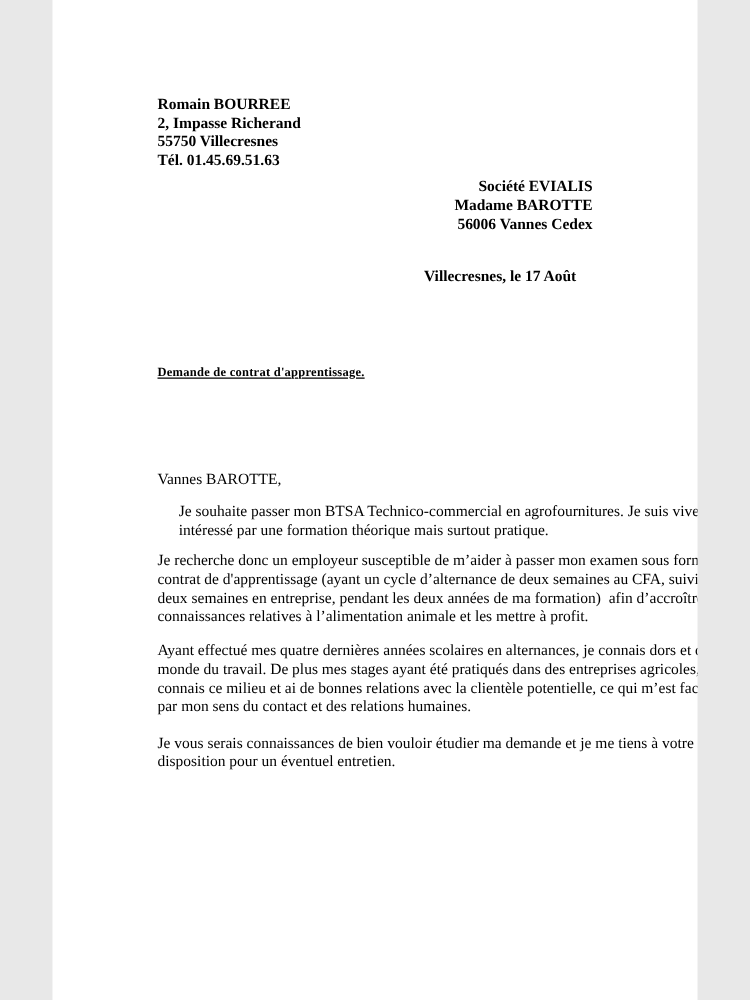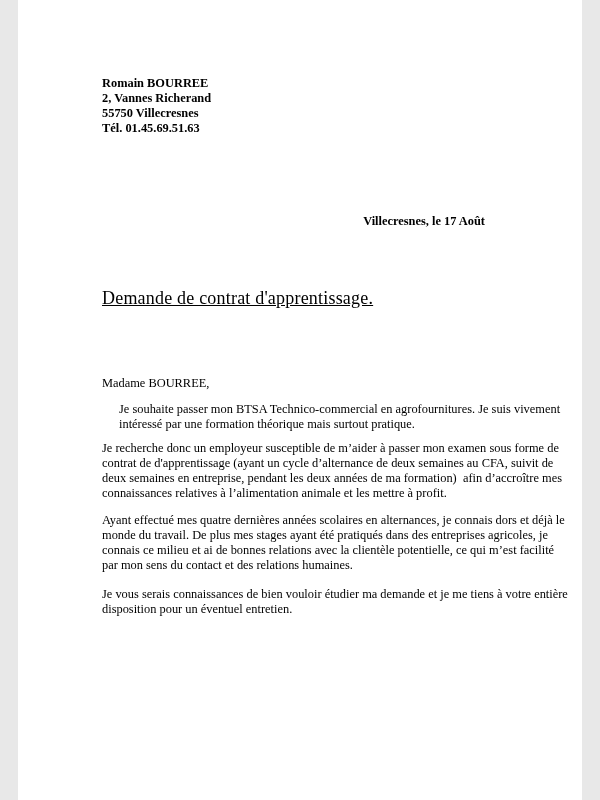--- a/index.html
+++ b/index.html
@@ -2,65 +2,70 @@
 <html><head>
 <meta charset="utf-8">
 <style>
   html, body {
     margin: 0;
     padding: 0;
     background: #e8e8e8;
   }
   .page {
     position: relative;
-    width: 564px;
+    width: 516px;
     height: 800px;
     margin: 0 auto;
     background: #ffffff;
     font-family: "Liberation Serif", "DejaVu Serif", serif;
     color: #000000;
     overflow: hidden;
   }
   .block {
     position: absolute;
     font-size: 12.4px;
     line-height: 15px;
   }
   .bold { font-weight: bold; }
   .right-align { text-align: right; }
   .subject {
-    font-size: 18px;
-    font-weight: normal;
+    font-size: 10px;
+    font-weight: bold;
     text-decoration: underline;
     letter-spacing: 0.2px;
   }
   .para {
     white-space: pre-wrap;
     width: 470px;
   }
   .line { display: block; }
 </style>
 </head>
 <body>
 
 <div class="page">
 
   <div class="block bold" style="left:84px; top:76px;">
     <span class="line">Romain BOURREE</span>
-    <span class="line">2, Vannes Richerand</span>
+    <span class="line">2, Impasse Richerand</span>
     <span class="line">55750 Villecresnes</span>
     <span class="line">Tél. 01.45.69.51.63</span>
   </div>
 
+  <div class="block bold right-align" style="right:84px; top:142px;">
+    <span class="line">Société EVIALIS</span>
+    <span class="line">Madame BAROTTE</span>
+    <span class="line">56006 Vannes Cedex</span>
+  </div>
 
   <div class="block bold right-align" style="right:97px; top:214px;">Villecresnes, le 17 Août</div>
 
   <div class="block subject" style="left:84px; top:291px;">Demande de contrat d'apprentissage.</div>
 
-  <div class="block" style="left:84px; top:376px;">Madame BOURREE,</div>
+  <div class="block" style="left:84px; top:376px;">Vannes BAROTTE,</div>
 
   <div class="block para" style="left:101px; top:402px;">Je souhaite passer mon BTSA Technico-commercial en agrofournitures. Je suis vivement
 intéressé par une formation théorique mais surtout pratique.</div>
   <div class="block para" style="left:84px; top:441px;">Je recherche donc un employeur susceptible de m’aider à passer mon examen sous forme de
 contrat de d'apprentissage (ayant un cycle d’alternance de deux semaines au CFA, suivit de
 deux semaines en entreprise, pendant les deux années de ma formation)  afin d’accroître mes
 connaissances relatives à l’alimentation animale et les mettre à profit.</div>
   <div class="block para" style="left:84px; top:513px;">Ayant effectué mes quatre dernières années scolaires en alternances, je connais dors et déjà le
 monde du travail. De plus mes stages ayant été pratiqués dans des entreprises agricoles, je
 connais ce milieu et ai de bonnes relations avec la clientèle potentielle, ce qui m’est facilité

